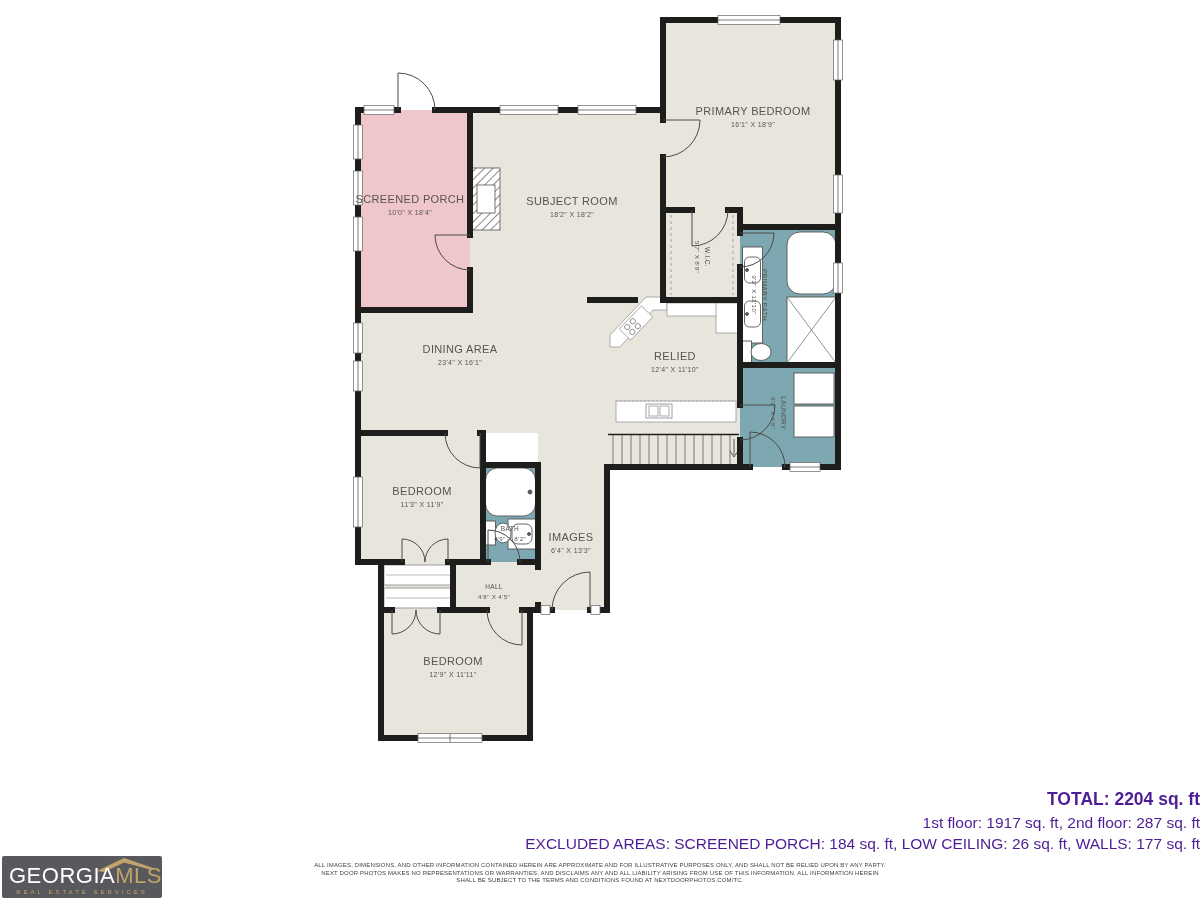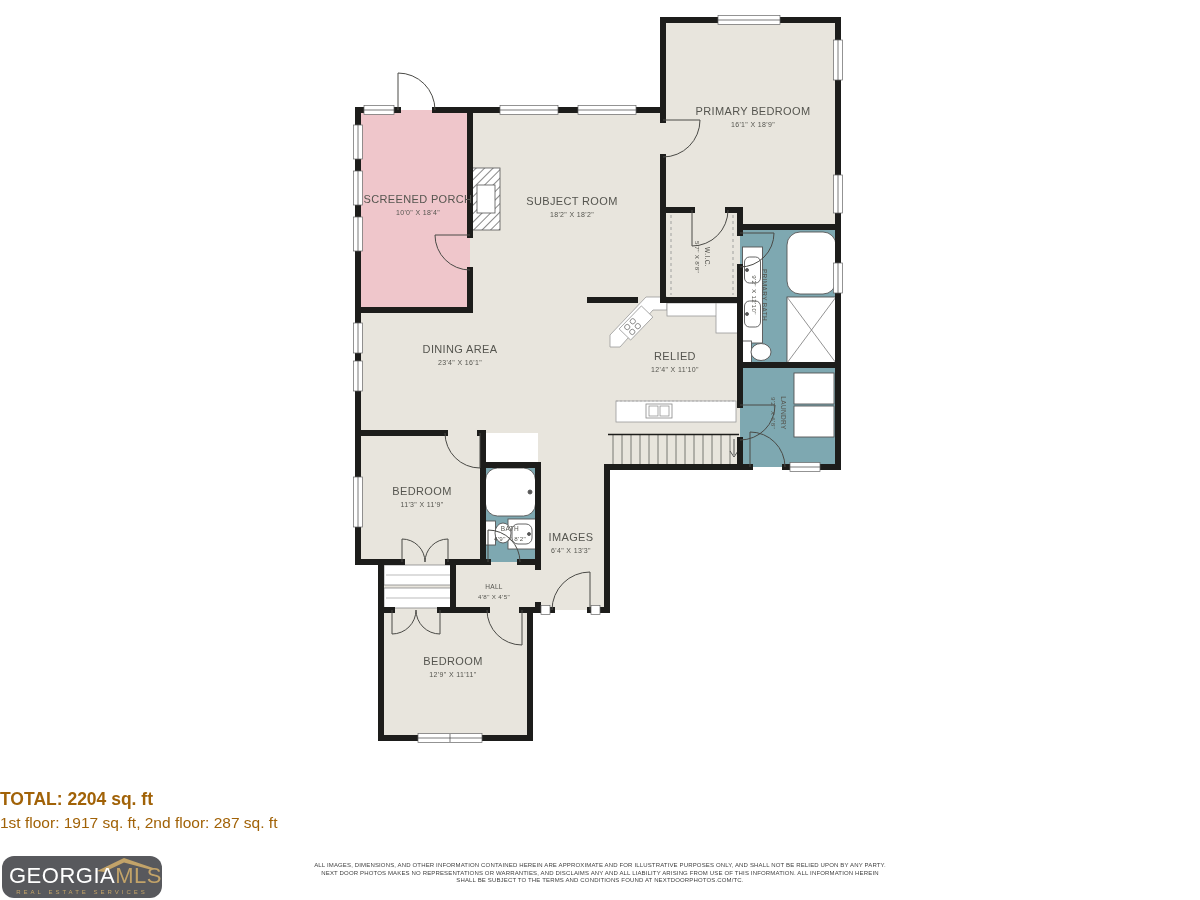--- a/index.html
+++ b/index.html
@@ -12,30 +12,30 @@
 
   .lbl{position:absolute;transform:translate(-50%,-50%);text-align:center;
        color:#55554f;line-height:1.55;letter-spacing:.35px;white-space:nowrap;}
   .lbl .nm{display:block;font-size:11px;}
   .lbl .dm{display:block;font-size:7px;}
   .lbl.rot{transform:translate(-50%,-50%) rotate(90deg);}
   .lbl.sm .nm{font-size:6.5px;}
   .lbl.sm .dm{font-size:6.2px;}
 
   
-  .summary{position:absolute;left:0;top:788px;width:1200px;text-align:left;color:#a16207;}
+  .summary{position:absolute;left:0;top:788px;width:1200px;text-align:right;color:#4c1d95;}
   .summary .total{font-size:17.5px;font-weight:700;line-height:1.35;}
   .summary .line{font-size:15.5px;line-height:1.4;}
 
   .disclaimer{position:absolute;left:0;top:862px;width:1200px;text-align:center;
               font-size:6px;line-height:1.25;color:#3f3f3f;letter-spacing:.15px;}
 
   
   .logo{position:absolute;left:2px;top:856px;width:160px;height:42px;
-        background:#58595d;border-radius:12px;}
+        background:#58595d;border-radius:2px;}
   .logo .row{position:absolute;left:7px;top:9px;font-size:22px;line-height:1;
              color:#ffffff;letter-spacing:.5px;white-space:nowrap;}
   .logo .row .m{color:#c2a369;}
   .logo .tag{position:absolute;left:0;right:0;bottom:3px;text-align:center;
              font-size:6px;letter-spacing:3px;color:#c2a369;white-space:nowrap;}
   .logo .roof{position:absolute;right:4px;top:0;}
 </style>
 </head>
 <body>
 
@@ -252,21 +252,21 @@
       <path d="M400,462 V427 M400,427 A35,35 0 0 1 435,462"></path>
       <path d="M130,428 V463 M130,463 A35,35 0 0 1 95,428"></path>
       <path d="M138,557 V525 M138,525 A32,32 0 0 1 170,557"></path>
       <path d="M172,605 V640 M172,640 A35,35 0 0 1 137,605"></path>
       <path d="M42,605 V629 M66,605 A24,24 0 0 1 42,629 M90,605 V629 M66,605 A24,24 0 0 0 90,629"></path>
       <path d="M52,557 V534 M75,557 A23,23 0 0 0 52,534 M98,557 V534 M75,557 A23,23 0 0 1 98,534"></path>
       <path d="M240,605 V567 M240,567 A38,38 0 0 0 202,605"></path>
     </g>
   </svg>
 
-  <div class="lbl" style="left:68px;top:200px">
+  <div class="lbl" style="left:60px;top:200px">
       <span class="nm">SCREENED PORCH</span>
       <span class="dm">10'0" X 18'4"</span>
     </div>
   <div class="lbl" style="left:222px;top:202px">
       <span class="nm">SUBJECT ROOM</span>
       <span class="dm">18'2" X 18'2"</span>
     </div>
   <div class="lbl" style="left:403px;top:112px">
       <span class="nm">PRIMARY BEDROOM</span>
       <span class="dm">16'1" X 18'9"</span>
@@ -309,20 +309,21 @@
     </div>
   <div class="lbl" style="left:103px;top:662px">
       <span class="nm">BEDROOM</span>
       <span class="dm">12'9" X 11'11"</span>
     </div>
 </div>
 
 <div class="summary">
   <div class="total">TOTAL: 2204 sq. ft</div>
   <div class="line">1st floor: 1917 sq. ft, 2nd floor: 287 sq. ft</div>
+  <div class="line">EXCLUDED AREAS: SCREENED PORCH: 184 sq. ft, LOW CEILING: 26 sq. ft, WALLS: 177 sq. ft</div>
 </div>
 
 <div class="disclaimer">
   <div>ALL IMAGES, DIMENSIONS, AND OTHER INFORMATION CONTAINED HEREIN ARE APPROXIMATE AND FOR ILLUSTRATIVE PURPOSES ONLY, AND SHALL NOT BE RELIED UPON BY ANY PARTY.</div>
   <div>NEXT DOOR PHOTOS MAKES NO REPRESENTATIONS OR WARRANTIES, AND DISCLAIMS ANY AND ALL LIABILITY ARISING FROM USE OF THIS INFORMATION. ALL INFORMATION HEREIN</div>
   <div>SHALL BE SUBJECT TO THE TERMS AND CONDITIONS FOUND AT NEXTDOORPHOTOS.COM/TC.</div>
 </div>
 
 <div class="logo">
   <svg class="roof" width="62" height="17" viewBox="0 0 62 17">

